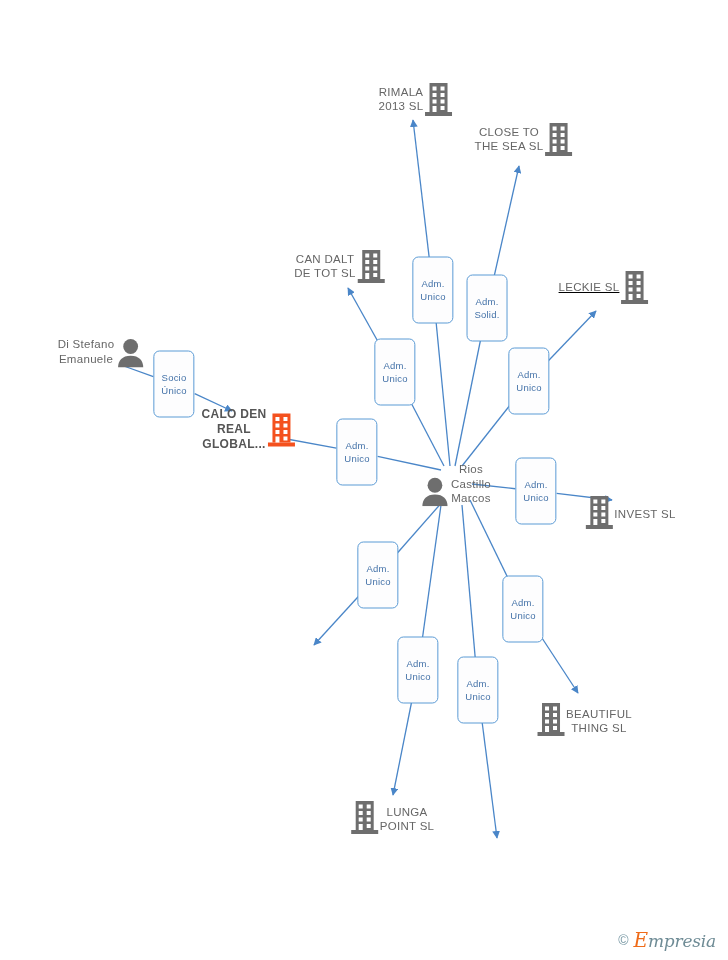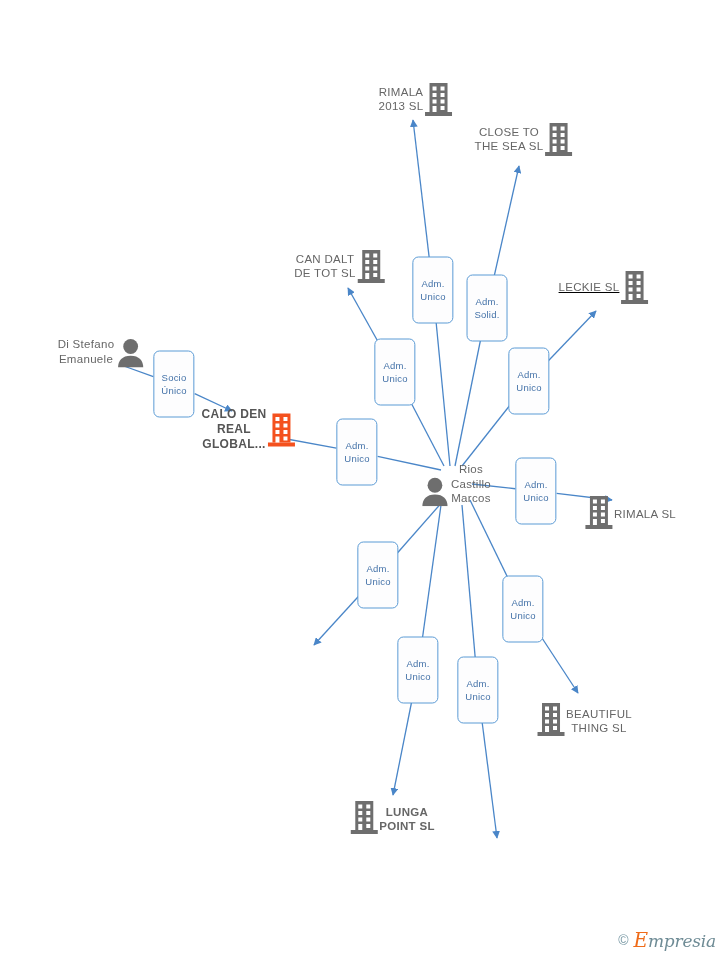--- a/index.html
+++ b/index.html
@@ -262,21 +262,21 @@
         <rect x="9" y="4.5" width="4" height="4" fill="#ffffff"></rect>
         <rect x="17" y="4.5" width="4" height="4" fill="#ffffff"></rect>
         <rect x="9" y="11" width="4" height="4" fill="#ffffff"></rect>
         <rect x="17" y="11" width="4" height="4" fill="#ffffff"></rect>
         <rect x="9" y="17.5" width="4" height="4" fill="#ffffff"></rect>
         <rect x="17" y="17.5" width="4" height="4" fill="#ffffff"></rect>
         <rect x="17" y="24" width="4" height="4" fill="#ffffff"></rect>
         <rect x="9" y="24" width="4" height="6" fill="#ffffff"></rect>
       </svg>
     </span>
-    <div class="node-label">RIMALA SL</div>
+    <div class="node-label">INVEST SL</div>
   </div>
 
 
   <div class="node label-below" style="left:584px; top:720px;">
     <span class="icon-wrap">
       <svg width="30" height="36" viewBox="0 0 30 36">
         <rect x="6" y="1" width="18" height="29" fill="#6e6e6e"></rect>
         <rect x="1.5" y="30" width="27" height="4" fill="#6e6e6e"></rect>
         <rect x="9" y="4.5" width="4" height="4" fill="#ffffff"></rect>
         <rect x="17" y="4.5" width="4" height="4" fill="#ffffff"></rect>
@@ -285,21 +285,21 @@
         <rect x="9" y="17.5" width="4" height="4" fill="#ffffff"></rect>
         <rect x="17" y="17.5" width="4" height="4" fill="#ffffff"></rect>
         <rect x="17" y="24" width="4" height="4" fill="#ffffff"></rect>
         <rect x="9" y="24" width="4" height="6" fill="#ffffff"></rect>
       </svg>
     </span>
     <div class="node-label">BEAUTIFUL
 THING  SL</div>
   </div>
 
-  <div class="node label-below" style="left:392px; top:818px;font-weight:bold;">
+  <div class="node label-below" style="left:392px; top:818px;">
     <span class="icon-wrap">
       <svg width="30" height="36" viewBox="0 0 30 36">
         <rect x="6" y="1" width="18" height="29" fill="#6e6e6e"></rect>
         <rect x="1.5" y="30" width="27" height="4" fill="#6e6e6e"></rect>
         <rect x="9" y="4.5" width="4" height="4" fill="#ffffff"></rect>
         <rect x="17" y="4.5" width="4" height="4" fill="#ffffff"></rect>
         <rect x="9" y="11" width="4" height="4" fill="#ffffff"></rect>
         <rect x="17" y="11" width="4" height="4" fill="#ffffff"></rect>
         <rect x="9" y="17.5" width="4" height="4" fill="#ffffff"></rect>
         <rect x="17" y="17.5" width="4" height="4" fill="#ffffff"></rect>

